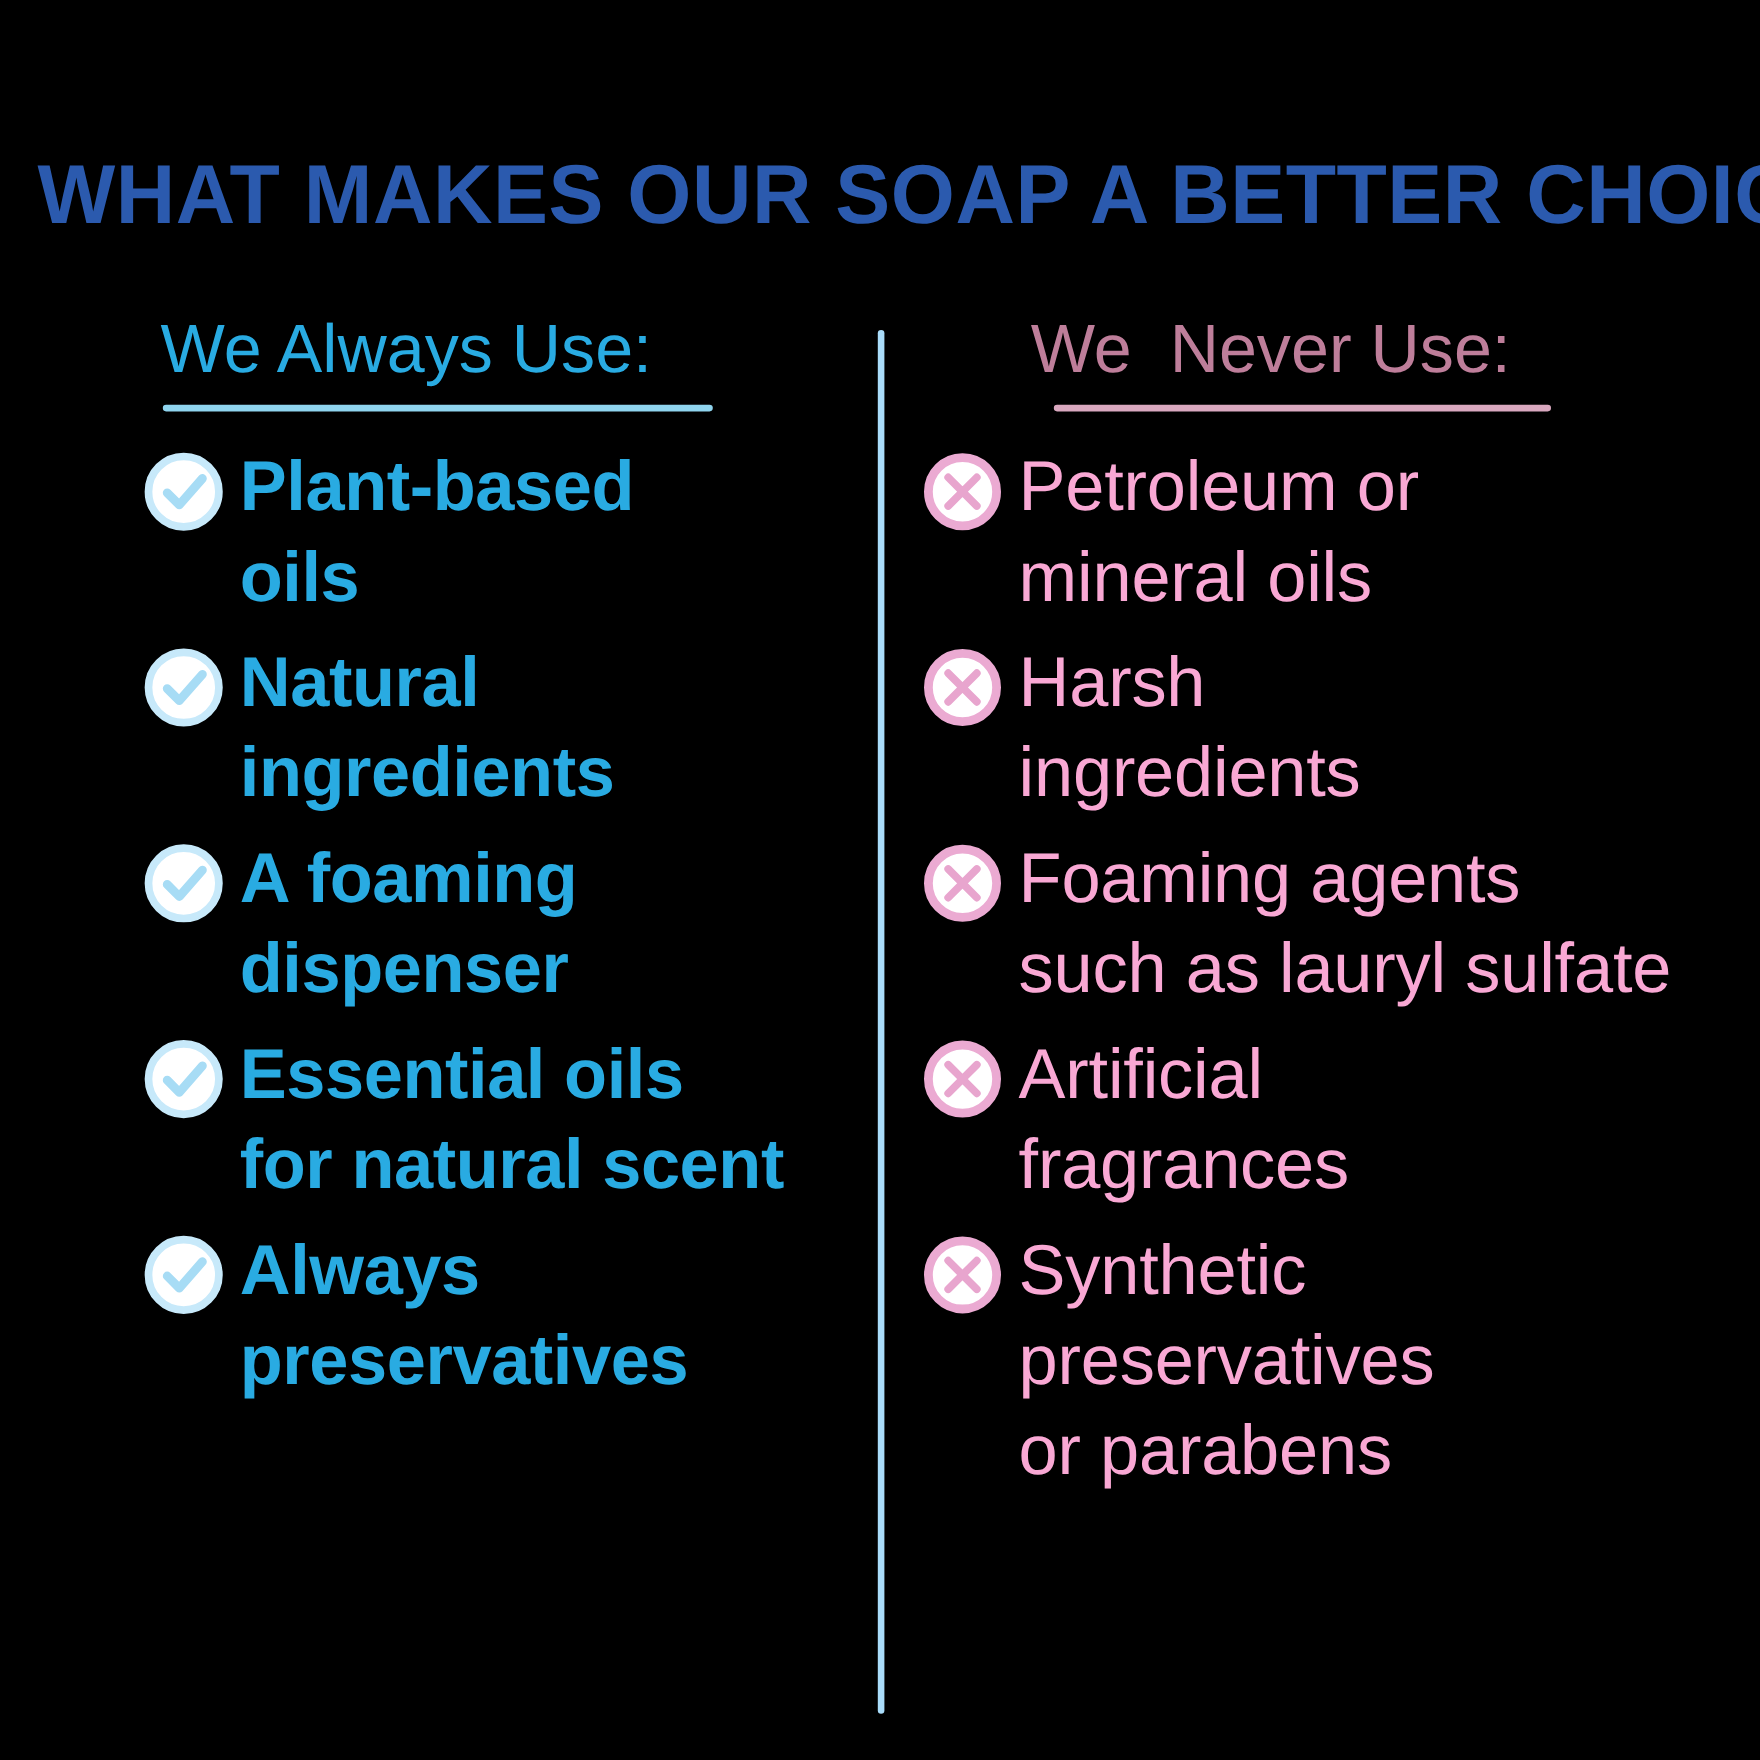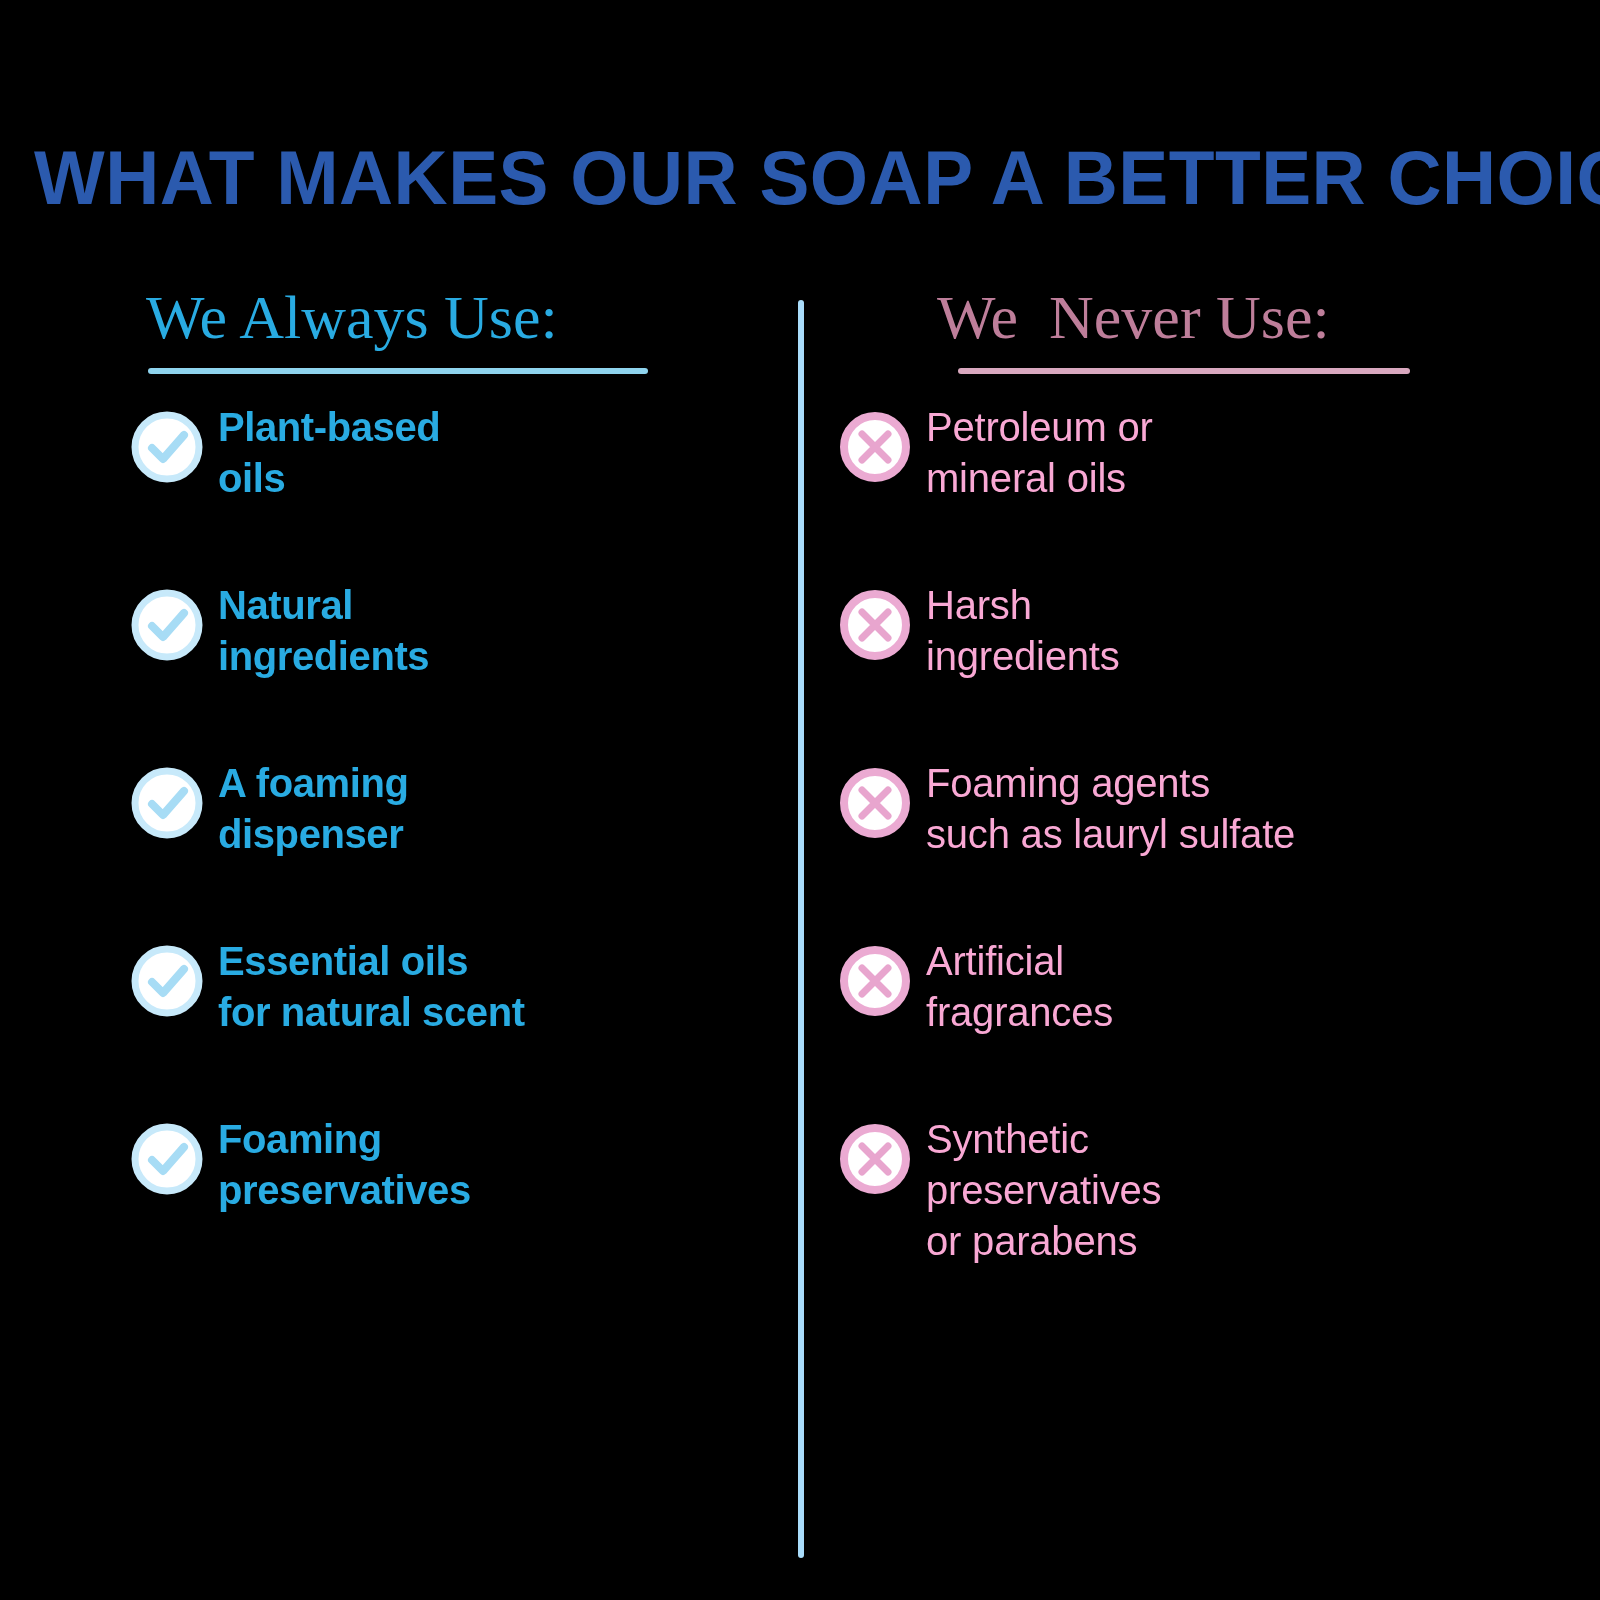--- a/index.html
+++ b/index.html
@@ -52,21 +52,21 @@
 
   
   .col {
     position: absolute;
     top: 285px;
   }
   .col-left  { left: 122px;  width: 660px; }
   .col-right { left: 830px;  width: 760px; }
 
   .col-head {
-    font-family: Liberation Serif, serif;
+    font-family: Liberation Sans, sans-serif;
     font-weight: normal;
     font-size: 62px;
     line-height: 1.05;
     white-space: pre;
   }
   .col-left  .col-head { color: #29ABE2; margin-left: 24px; }
   .col-right .col-head { color: #BE7E9A; margin-left: 107px; }
 
   .head-rule {
     height: 6px;
@@ -92,21 +92,21 @@
     left: 8px;
     top: 8px;
     width: 74px;
     height: 74px;
     display: block;
   }
 
   .item-text {
     display: block;
     font-family: "Liberation Sans", sans-serif;
-    font-size: 40px;
+    font-size: 64px;
     line-height: 1.28;
     white-space: pre-line;
   }
   .col-left .item-text {
     color: #29ABE2;
     font-weight: bold;
     letter-spacing: -0.4px;
   }
   .col-right .item-text {
     color: #f9a8d4;
@@ -173,21 +173,21 @@
 for natural scent</span>
       </div>
 
       <div class="item">
         <span class="icon">
           <svg viewBox="0 0 74 74" width="74" height="74" aria-hidden="true">
             <circle cx="37" cy="37" r="32" fill="#FFFFFF" stroke="#C7E9FA" stroke-width="7"></circle>
             <path d="M22 38 L33 49 L54 25" fill="none" stroke="#A7DCF5" stroke-width="8" stroke-linecap="round" stroke-linejoin="round"></path>
           </svg>
         </span>
-        <span class="item-text">Foaming
+        <span class="item-text">Always
 preservatives</span>
       </div>
 
     </div>
   </div>
 
   <div class="col col-right">
     <div class="col-head">We  Never Use:</div>
     <div class="head-rule"></div>
 

